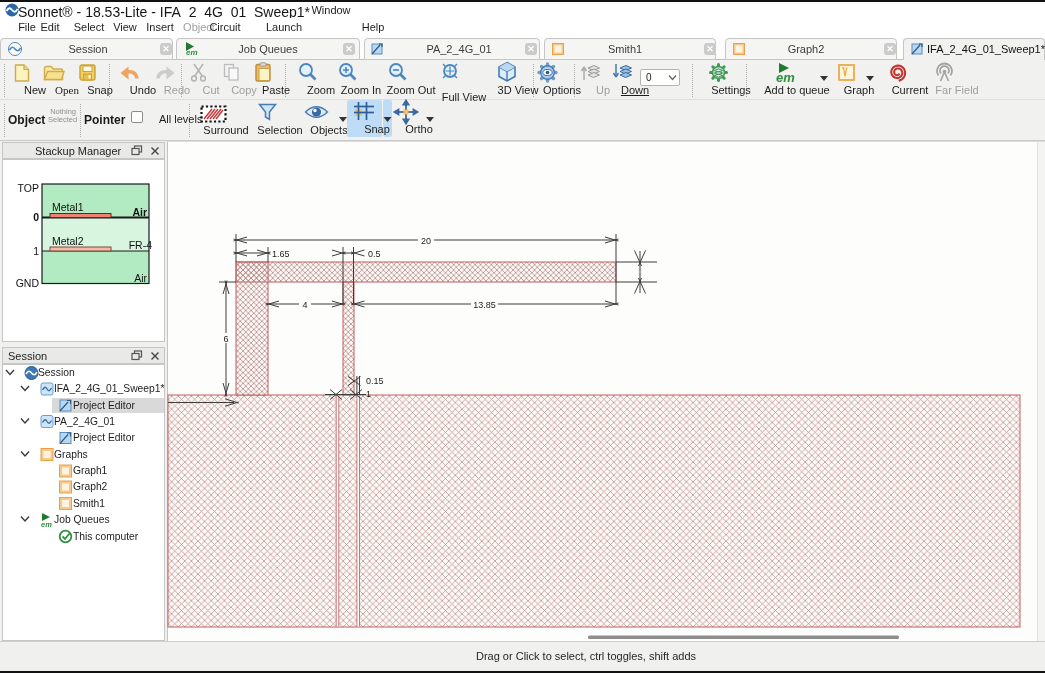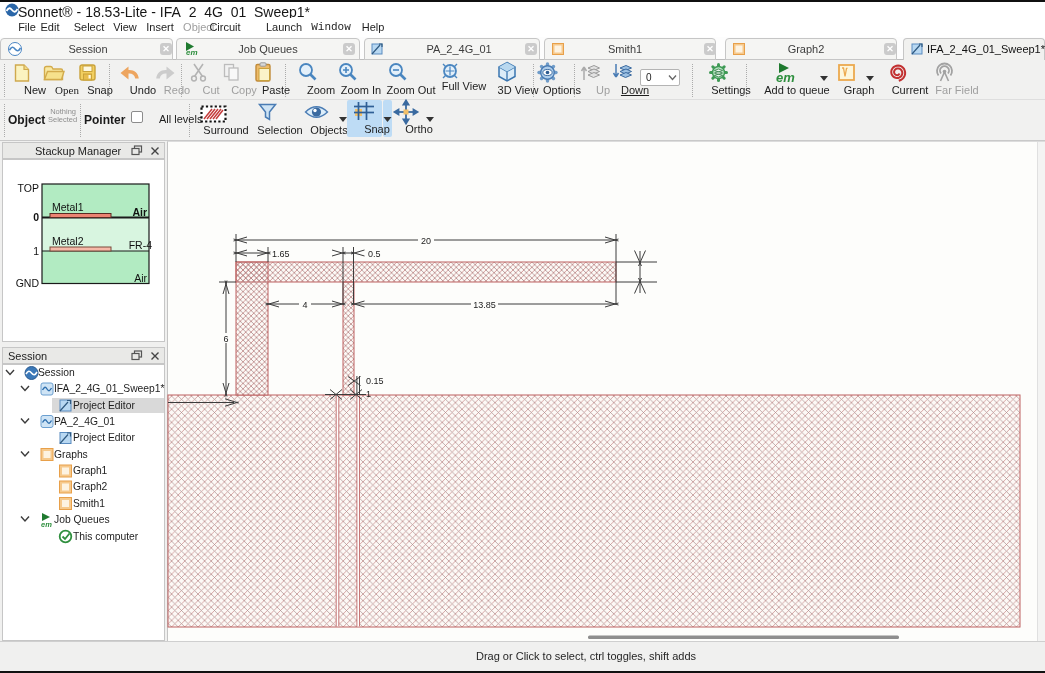--- a/index.html
+++ b/index.html
@@ -30,21 +30,21 @@
 
 <div class="abs" style="left:0;top:18px;width:1045px;height:19px;background:#ffffff;"></div>
 <div class="lbl ctr" style="left:14px;top:21px;">File</div>
 <div class="lbl ctr" style="left:37px;top:21px;">Edit</div>
 <div class="lbl ctr" style="left:76px;top:21px;">Select</div>
 <div class="lbl ctr" style="left:112px;top:21px;">View</div>
 <div class="lbl ctr" style="left:147px;top:21px;">Insert</div>
 <div class="lbl ctr gray" style="left:186px;top:21px;">Object</div>
 <div class="lbl ctr" style="left:212px;top:21px;">Circuit</div>
 <div class="lbl ctr" style="left:271px;top:21px;">Launch</div>
-<div class="lbl ctr" style="left:318px;top:21px;font-family:Liberation Mono, monospace;">Window</div>
+<div class="lbl ctr" style="left:318px;top:4px;">Window</div>
 <div class="lbl ctr" style="left:360px;top:21px;">Help</div>
 
 <div class="abs" style="left:0;top:37px;width:1045px;height:23px;background:#fdfdfd;"></div>
 <div class="abs" style="left:0;top:59px;width:1045px;height:1px;background:#bdbdbd;"></div>
 <div id="tabs">
 
   <div class="tab" style="left:0;width:173px;"></div>
   <svg class="abs" style="left:8px;top:42px;" width="14" height="14" viewBox="0 0 14 14">
     <circle cx="7" cy="7" r="6.5" fill="#ffffff" stroke="#4a86c4" stroke-width="1"></circle>
     <path d="M1.5 8 C3.5 4.5 5 4.5 7 7 C9 9.5 10.5 9.5 12.5 6" stroke="#4a86c4" stroke-width="1.6" fill="none"></path>
@@ -175,21 +175,21 @@
     <line x1="12.5" y1="12.5" x2="17.5" y2="17.5" stroke="#4a86c0" stroke-width="2.6"></line>
     <path d="M5 8 L11 8" stroke="#4a86c0" stroke-width="1.6"></path>
   </svg>
   <div class="lbl ctr" style="left:398px;top:84px;">Zoom Out</div>
 
   <svg class="abs" style="left:441px;top:62px;" width="20" height="20" viewBox="0 0 20 20">
     <circle cx="9" cy="9" r="6" fill="#e4f0fa" stroke="#4a86c0" stroke-width="1.8"></circle>
     <path d="M9 4.5 L9 13.5 M4.5 9 L13.5 9" stroke="#4a86c0" stroke-width="1.2"></path>
     <path d="M2 2 L5 5 M16 2 L13 5 M2 16 L5 13 M16 16 L13 13" stroke="#4a86c0" stroke-width="1.4"></path>
   </svg>
-  <div class="lbl ctr" style="left:451px;top:80px;">Full View</div>
+  <div class="lbl ctr" style="left:451px;top:91px;">Full View</div>
 
   <svg class="abs" style="left:497px;top:61px;" width="20" height="22" viewBox="0 0 20 22">
     <path d="M10 1.5 L18 6 L18 15.5 L10 20 L2 15.5 L2 6 Z" fill="#dcecf8" stroke="#3a76b0" stroke-width="1.5"></path>
     <path d="M2 6 L10 10.5 L18 6 M10 10.5 L10 20" fill="none" stroke="#3a76b0" stroke-width="1.3"></path>
     <path d="M10 1.5 L18 6 L10 10.5 L2 6 Z" fill="#b9d8ef"></path>
   </svg>
   <div class="lbl ctr" style="left:505px;top:84px;">3D View</div>
 
   <svg class="abs" style="left:536px;top:61px;" width="23" height="23" viewBox="0 0 23 23">
     <g stroke="#6f9cc9" stroke-width="3.4" stroke-linecap="round">

